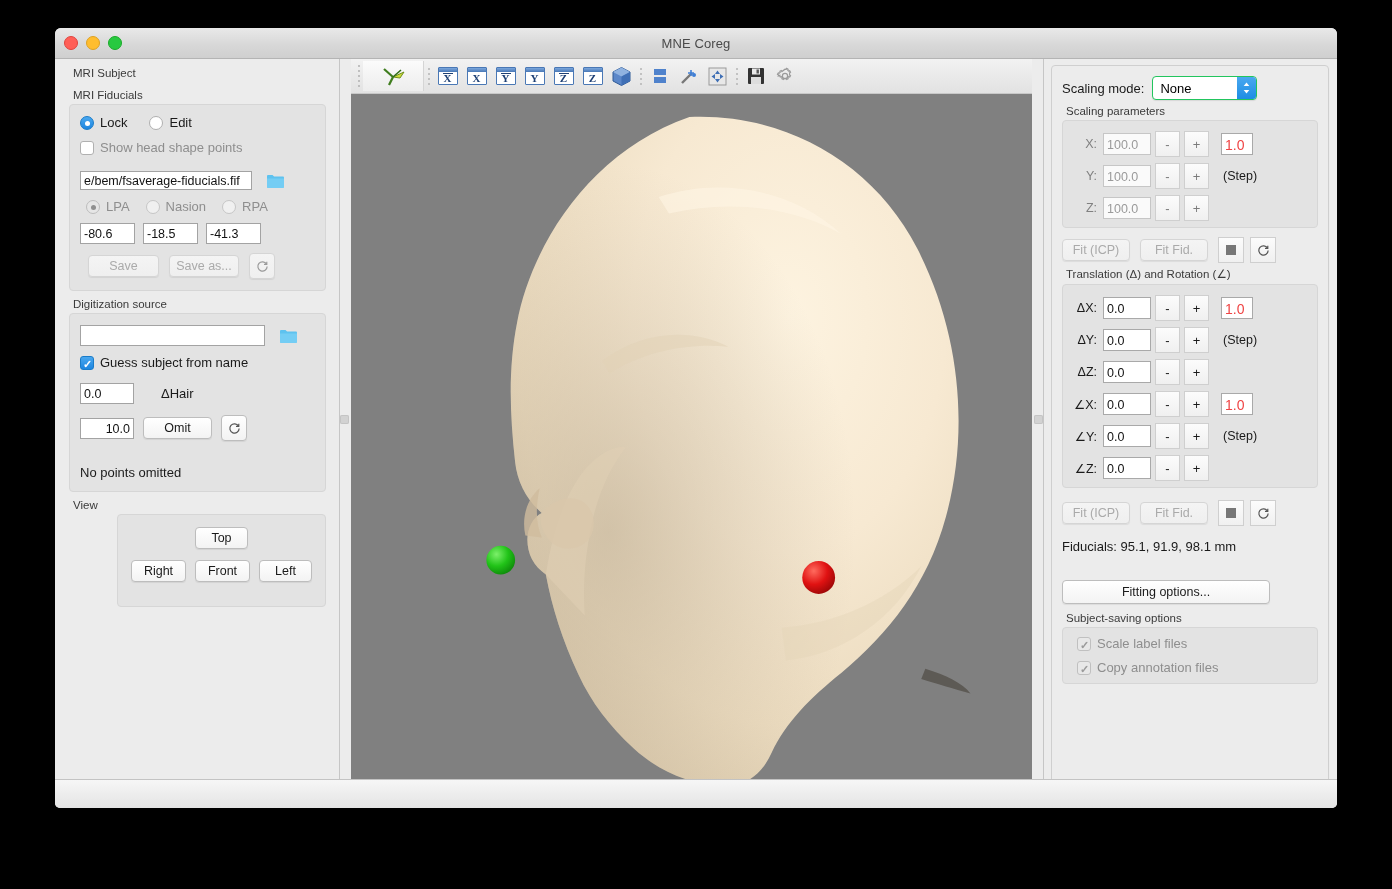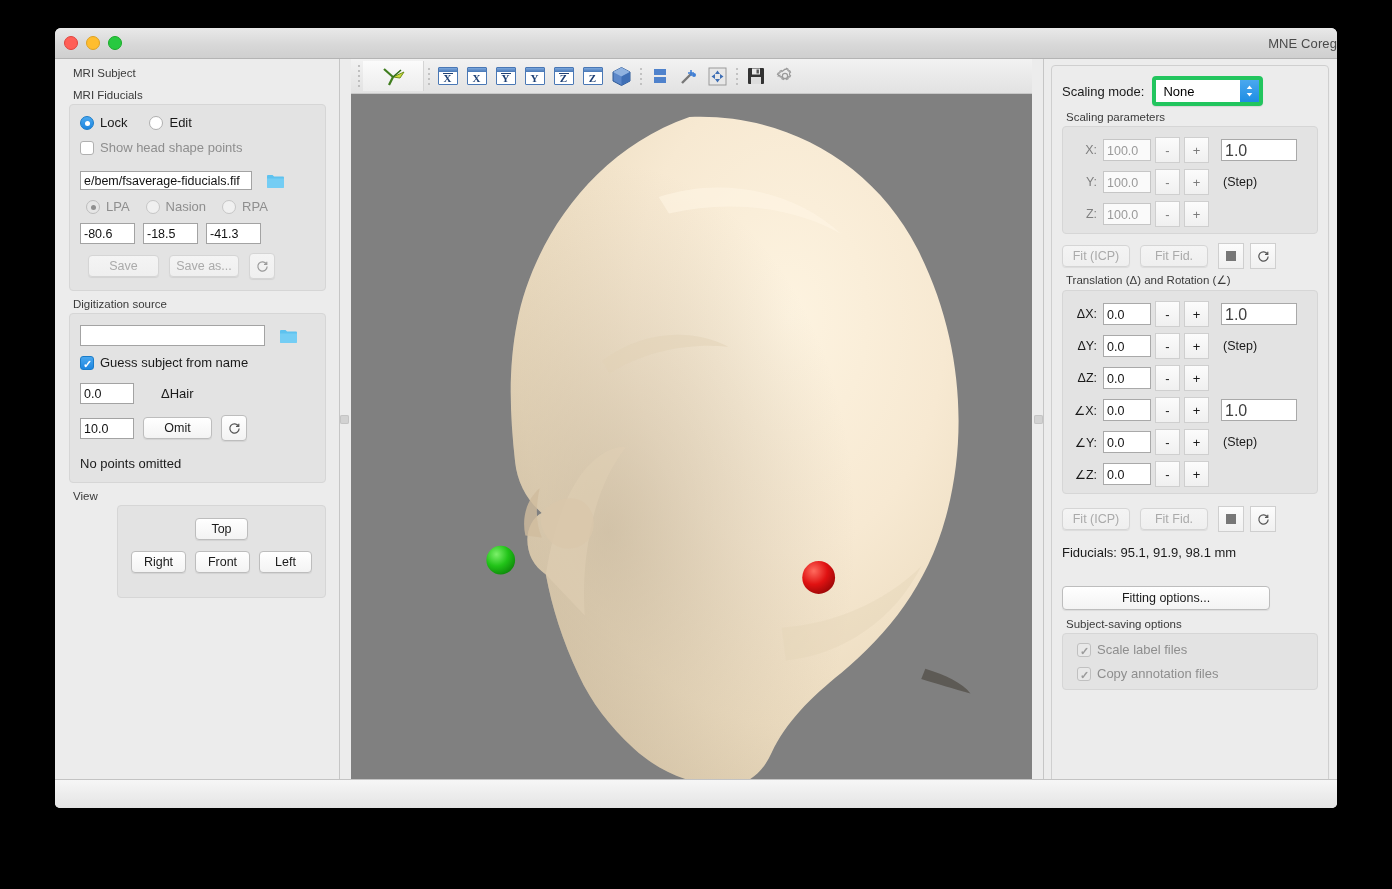--- a/index.html
+++ b/index.html
@@ -27,21 +27,21 @@
     border-bottom: 1px solid #b4b4b4;
     position: relative;
     display: flex; align-items: center;
   }
   .traffic { display: flex; gap: 8px; margin-left: 9px; }
   .tl { width: 12px; height: 12px; border-radius: 50%; }
   .tl.red { background: #ff5f57; border: 0.5px solid #e0443e; }
   .tl.yellow { background: #ffbd2e; border: 0.5px solid #dea123; }
   .tl.green { background: #28c940; border: 0.5px solid #1aab29; }
   .title-text {
-    position: absolute; left: 0; right: 0; text-align: right;
+    position: absolute; left: 0; right: 0; text-align: center;
     font-size: 13px; color: #4a4a4a; letter-spacing: 0.1px;
   }
 
   .wbody { flex: 1 1 auto; display: flex; position: relative; background: #ececec; min-height: 0; }
 
   
   .left-panel {
     width: 283px; flex: 0 0 283px;
     background: #ececec;
     padding: 8px 0 0 0;
@@ -72,21 +72,21 @@
     white-space: nowrap; overflow: hidden;
     border-radius: 0;
   }
 
   
   .folder-icon { width: 19px; height: 16px; margin-left: 7px; display:block; }
 
   
   .combo {
     height: 22px; background: #fff;
-    border: 4px solid #22c55e; border-radius: 4px;
+    border: 1px solid #22c55e; border-radius: 4px;
     display: flex; align-items: center;
     box-shadow: 0 1px 1px rgba(0,0,0,0.09);
     position: relative; overflow: hidden;
   }
   .combo .cval { flex: 1 1 auto; font-size: 13px; color: #000; padding-left: 7px; }
   .combo .carrow {
     width: 19px; height: 100%;
     background: linear-gradient(to bottom,#4aa8ef,#1d8de4);
     display:flex; align-items:center; justify-content:center;
     flex: 0 0 19px;
@@ -178,21 +178,21 @@
     box-sizing:border-box;
   }
   .num-input.dis { background:#fafafa; color:#9a9a9a; border-color:#c6c6c6; }
   .pm {
     width: 25px; height:26px; border:1px solid #cfcfcf;
     background: linear-gradient(to bottom,#fcfcfc,#f0f0f0);
     display:flex;align-items:center;justify-content:center;
     font-size:13px; color:#7b7b7b; box-sizing:border-box; margin-left:4px;
   }
   .pm.dark { color:#1a1a1a; }
-  .step-input { width:76px; height:22px; line-height:22px; background:#fff; border:1px solid #a9a9a9; font-size:16px; color:#404040; padding:0 3px; box-sizing:border-box;}
+  .step-input { width:32px; height:22px; line-height:22px; background:#fff; border:1px solid #a9a9a9; font-size:14px; color:#ef4444; padding:0 3px; box-sizing:border-box;}
   .step-lbl { font-size:12.5px; color:#1a1a1a; }
   .inner-box { background:#e3e3e3; border:1px solid #d6d6d6; border-radius:4px; padding:10px 8px 4px 8px; }
   .sec-title { font-size:11.5px; color:#3a3a3a; padding:0 0 3px 4px; }
   .fitrow { display:flex; align-items:center; gap:10px; margin: 9px 0 2px 0; }
   .fitbtn { width:68px; height:22px; }
   .sqbtn { width:26px;height:26px; border:1px solid #cfcfcf; background:linear-gradient(to bottom,#fcfcfc,#f0f0f0); display:flex;align-items:center;justify-content:center; box-sizing:border-box;}
   .stopsq { width:10px;height:10px;background:#777; }
 
   .statusbar {
     height: 28px; flex:0 0 28px;
@@ -287,21 +287,21 @@
               <div class="row" style="margin-bottom:13px;">
                 <span class="check on">
                     <span class="tick">✓</span>
                   </span>
                 <span class="rlabel">Guess subject from name</span>
               </div>
               <div class="row" style="margin-bottom:11px;">
                 <div class="tinput" style="width:54px;height:21px;line-height:21px;">0.0</div>
                 <span class="static-text" style="margin-left:27px;">ΔHair</span>
               </div>
-              <div class="row" style="margin-bottom:15px;gap:9px;">
+              <div class="row" style="margin-bottom:24px;gap:9px;text-align:right;">
                 <div class="tinput" style="width:54px;height:21px;line-height:21px;">10.0</div>
                 <div class="btn" style="width:69px;">Omit</div>
                 <div class="btn sq">
                   <svg width="13" height="13" viewBox="0 0 14 14">
                       <path d="M11.3 4.4A5 5 0 1 0 12 7" fill="none" stroke="#555" stroke-width="1.3"></path>
                       <path d="M11.6 1.8v3.0h-3.0" fill="none" stroke="#555" stroke-width="1.3"></path>
                     </svg>
                 </div>
               </div>
               <div class="static-text">No points omitted</div>

